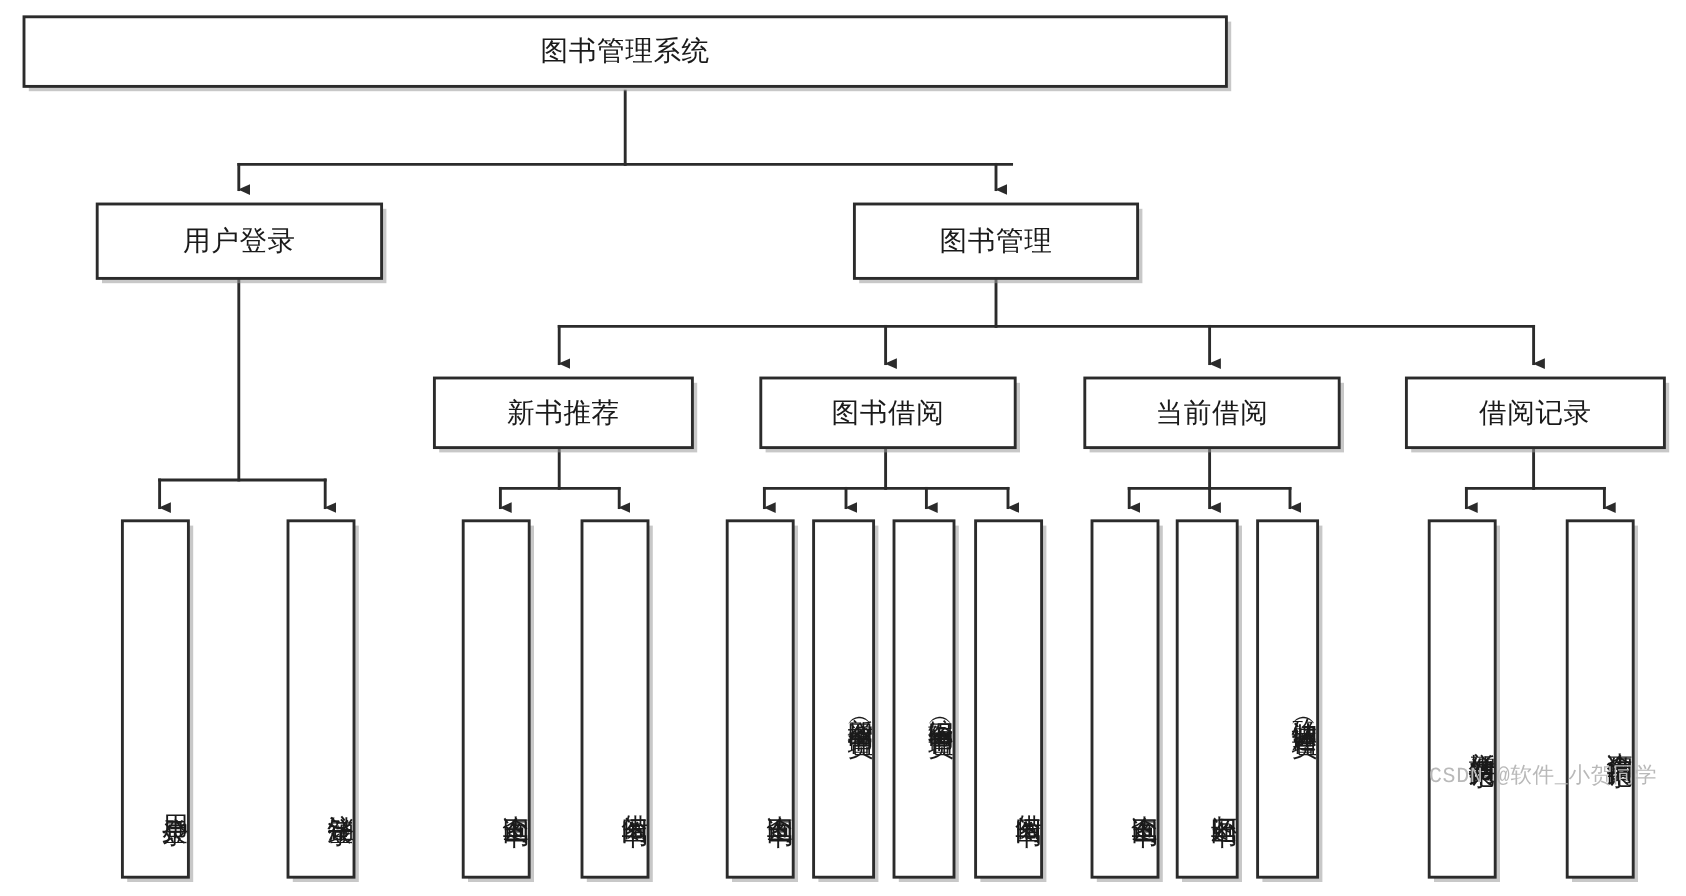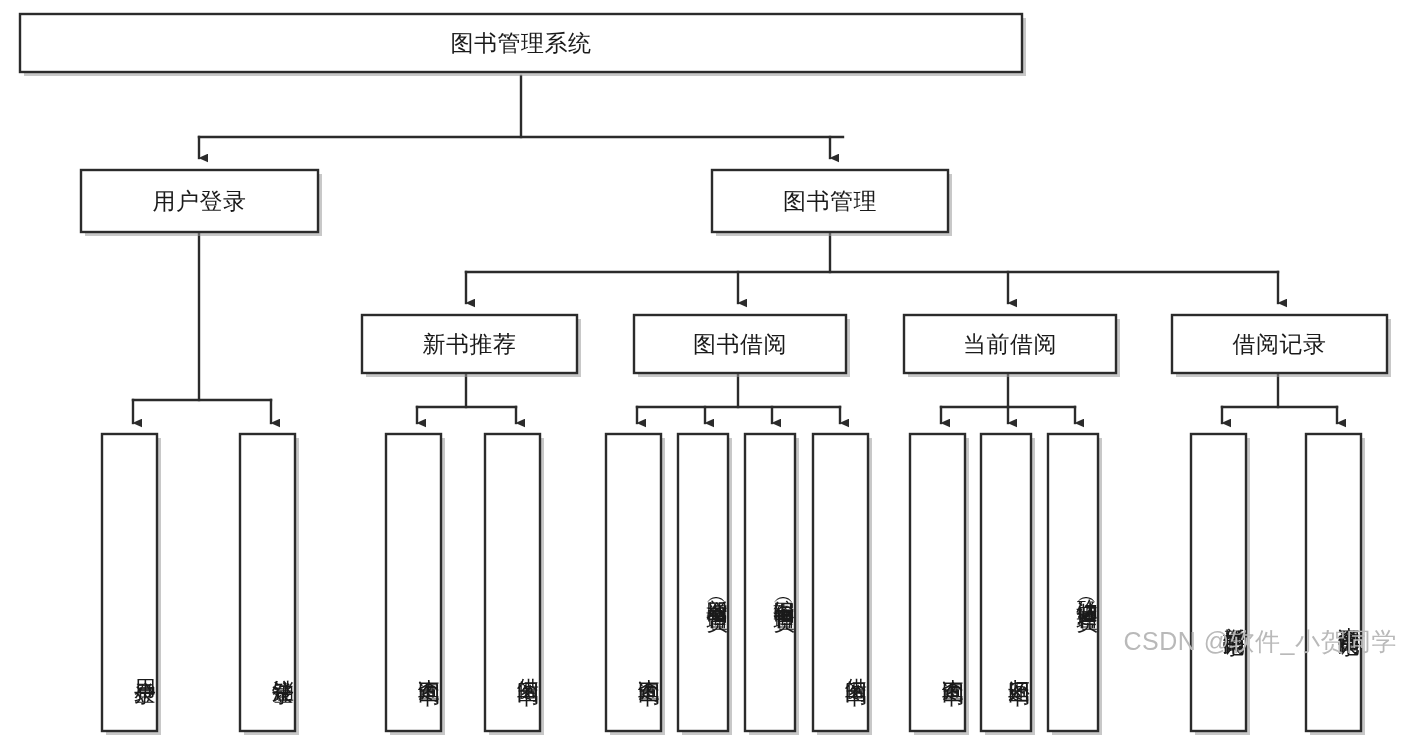--- a/index.html
+++ b/index.html
@@ -68,24 +68,24 @@
     font-family: "DejaVu Sans", "Liberation Sans", sans-serif;
     font-size: 22px;
     line-height: 1.12;
     color: #1a1a1a;
     letter-spacing: 2px;
     white-space: nowrap;
     pointer-events: none;
   }
   .watermark {
     position: absolute;
-    right: 8px;
+    right: 24px;
     bottom: 4px;
-    font-family: Liberation Sans, sans-serif;
-    font-size: 25px;
+    font-family: Liberation Mono, monospace;
+    font-size: 18px;
     color: #b9b9b9;
     letter-spacing: 0.5px;
     white-space: nowrap;
   }
 </style>
 </head>
 <body>
 
 <div id="diagram-root">
 

